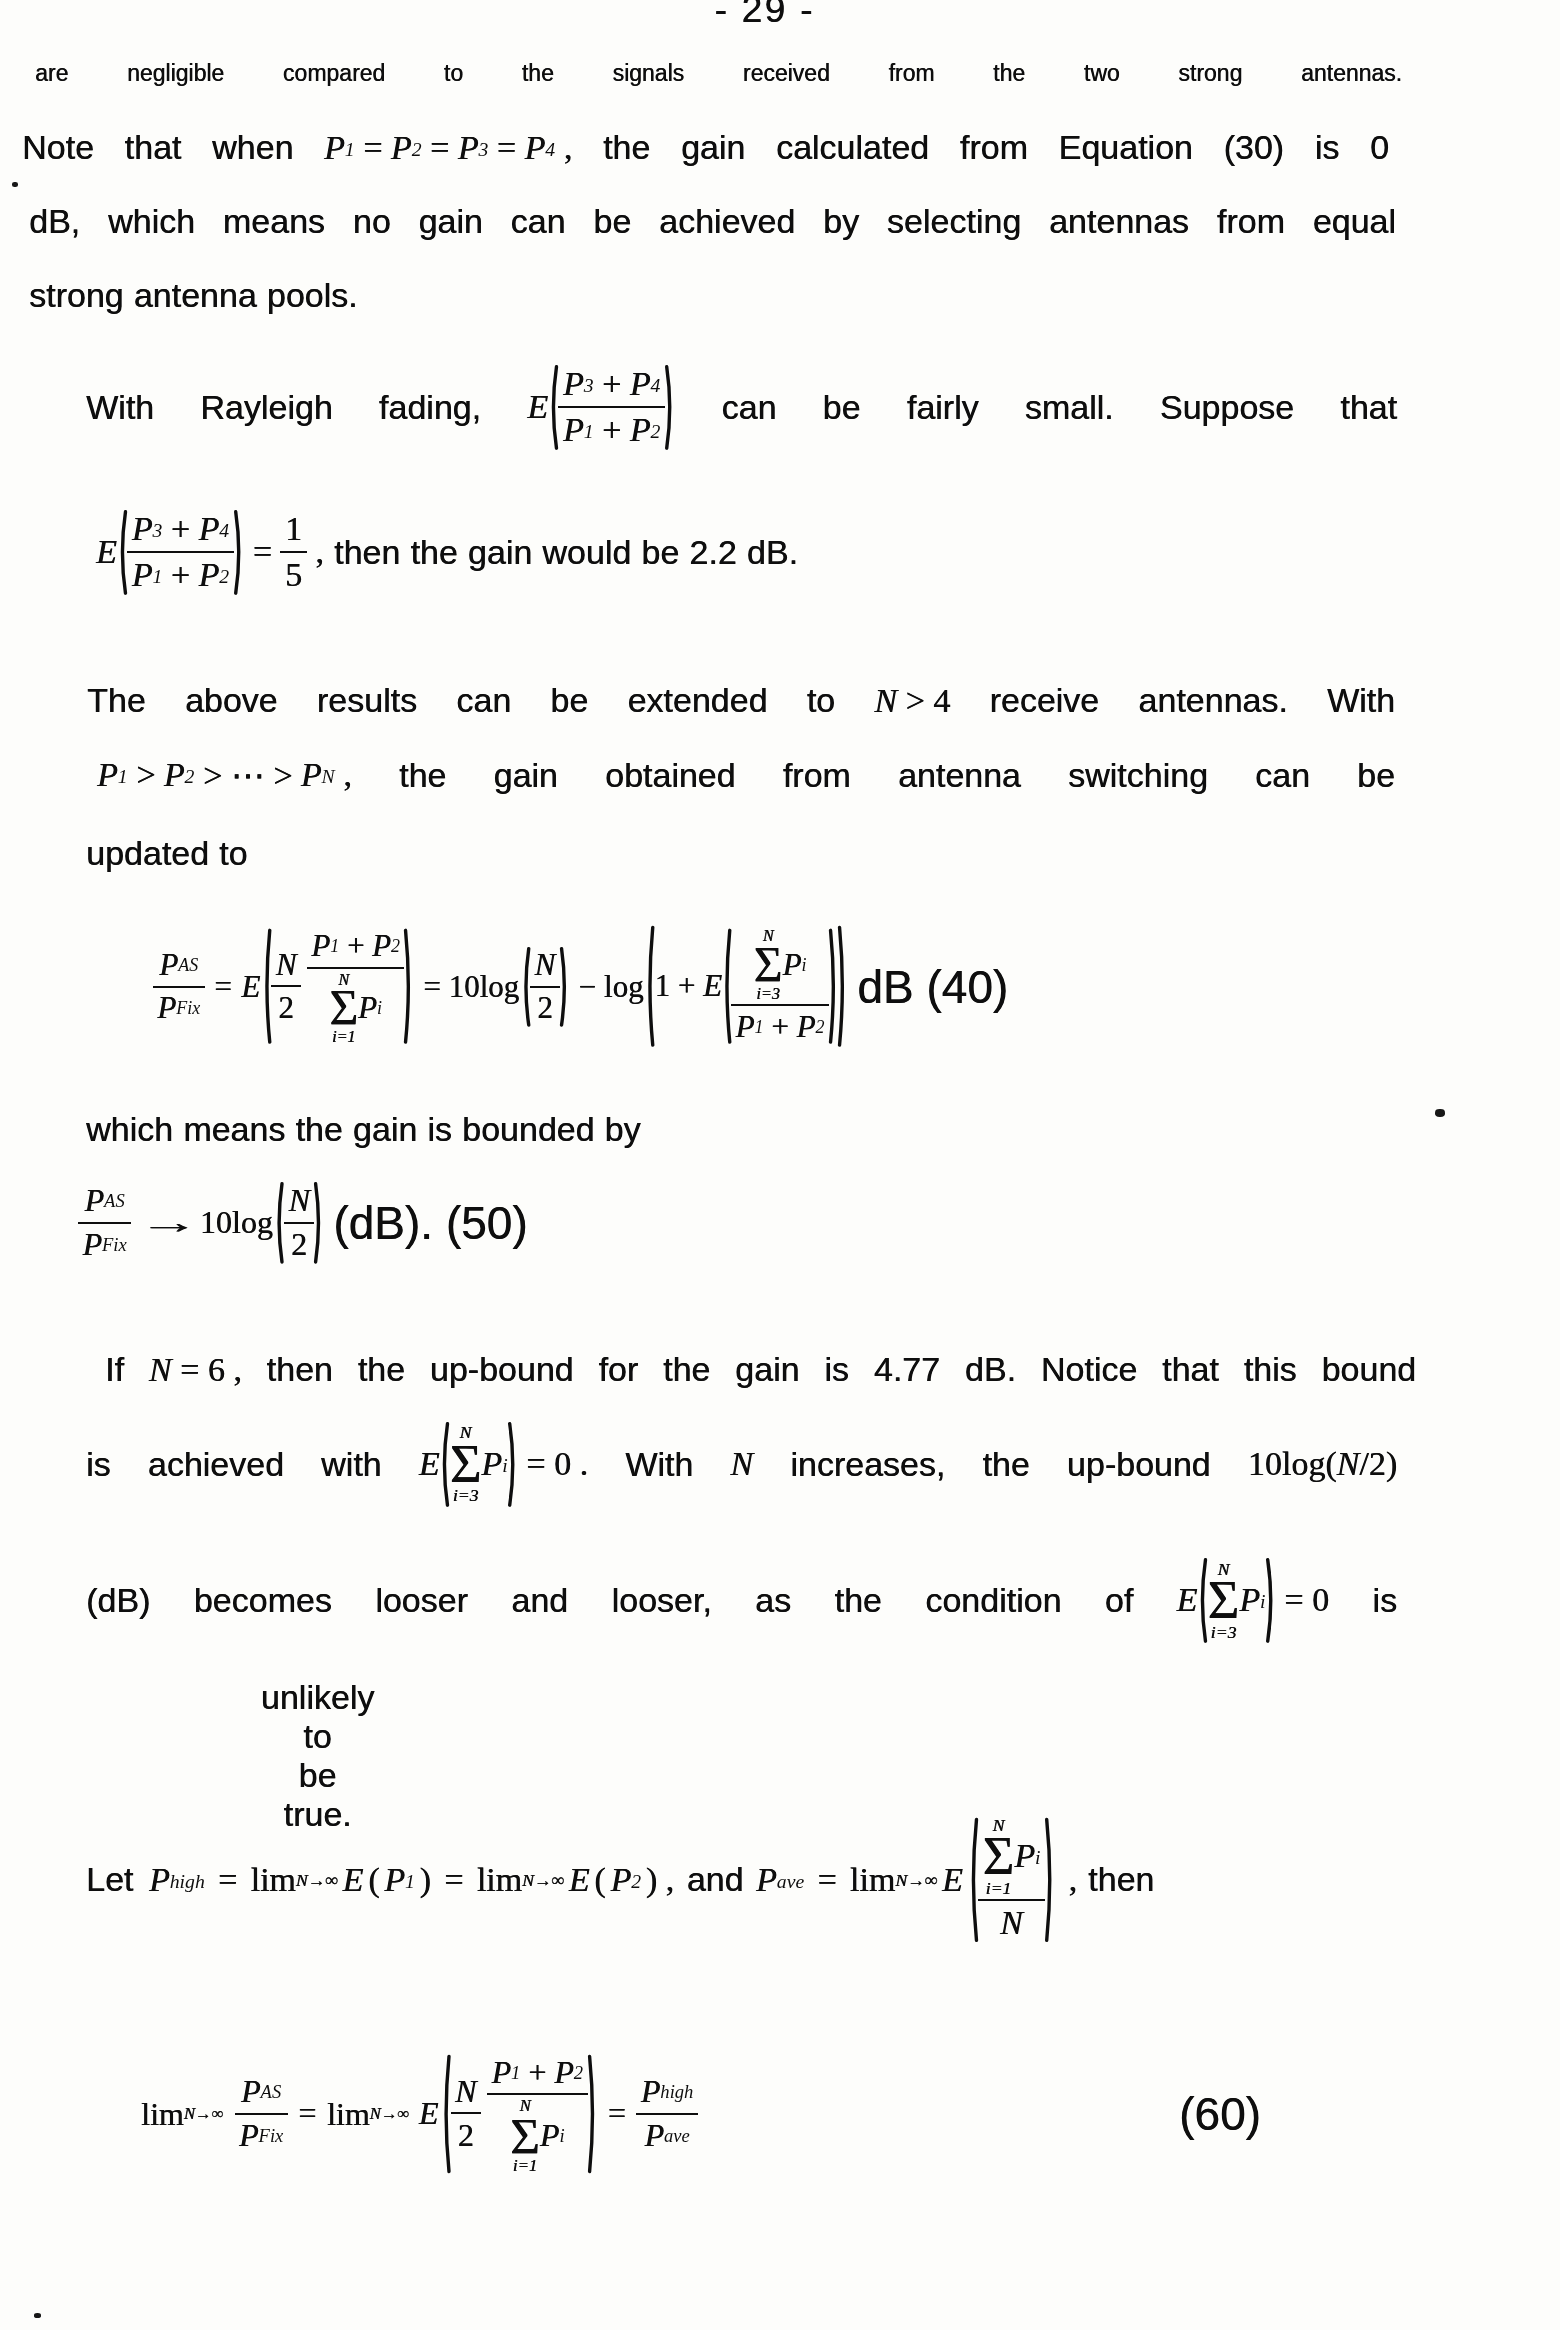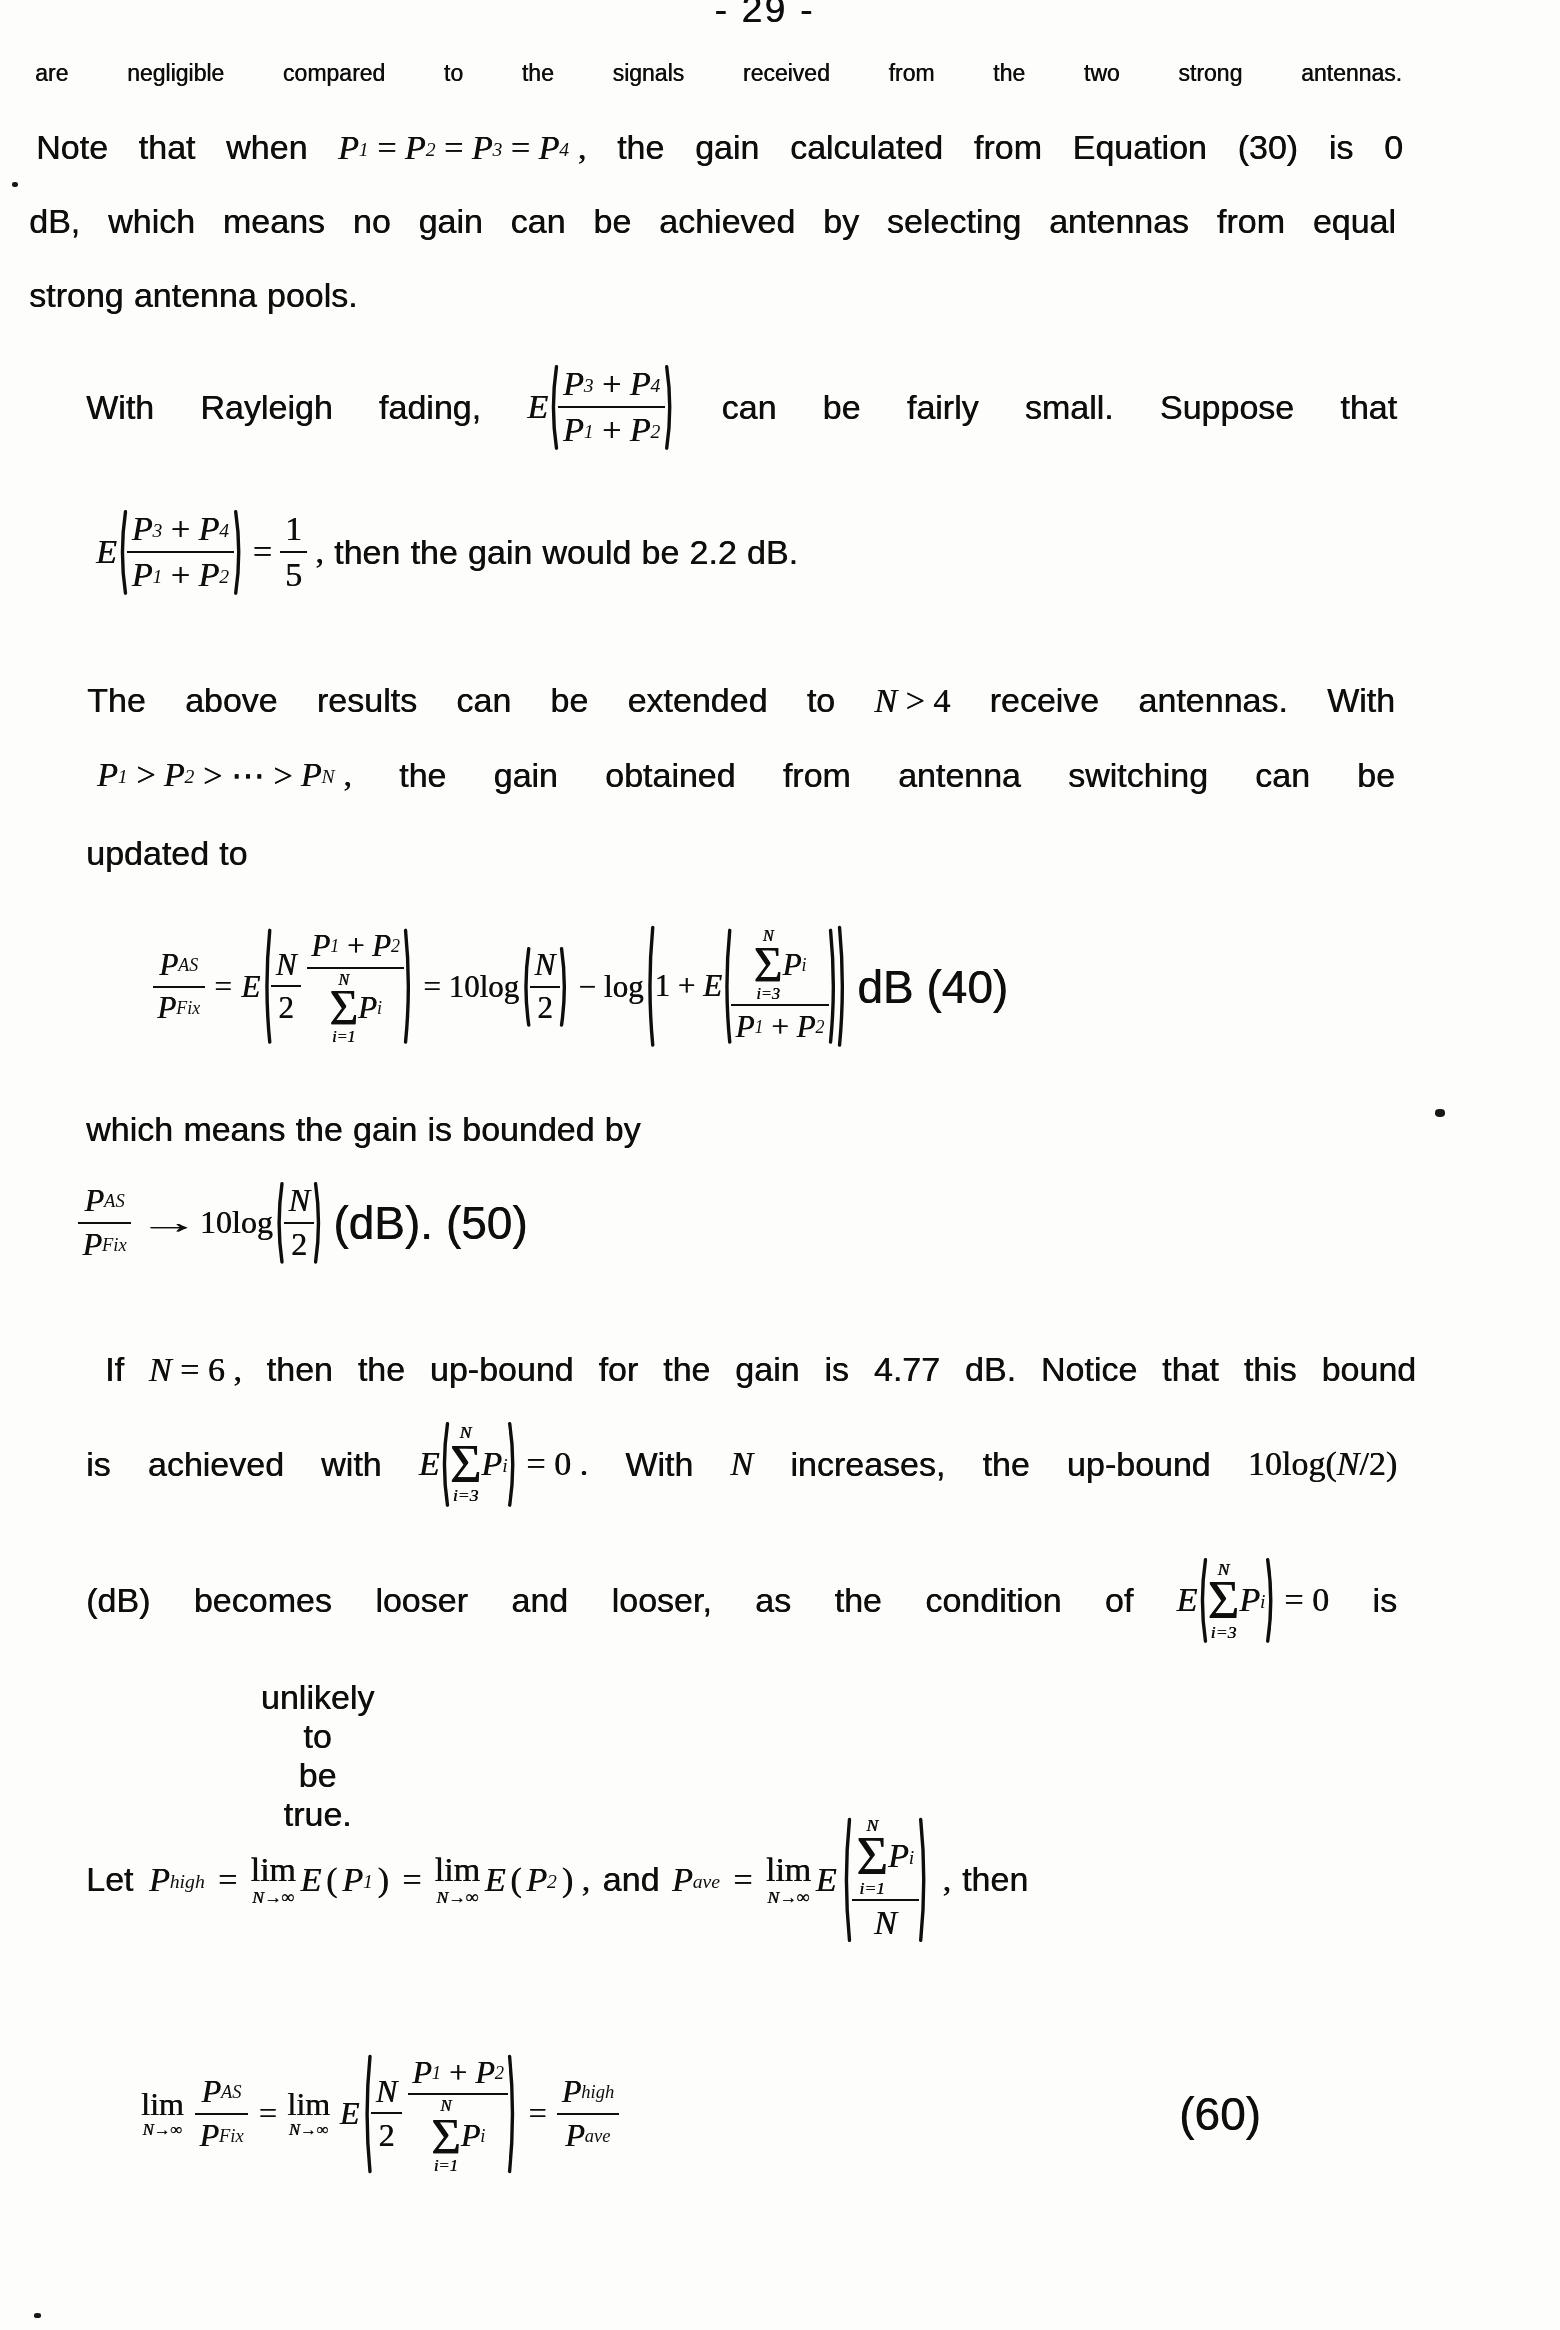--- a/index.html
+++ b/index.html
@@ -18,21 +18,21 @@
   .pgroup{display:inline-flex;align-items:center;}
   .pc{display:inline-flex;align-items:center;}
   .paren{align-self:stretch;width:.30em;flex:none;}
   .paren svg{display:block;width:100%;height:100%;overflow:visible;}
   .vv{display:inline-flex;align-items:flex-start;}
   .vsub{font-size:.58em;font-family:"Liberation Serif",serif;font-style:italic;transform:translateY(.45em);white-space:pre;}
   .sum{display:inline-flex;flex-direction:column;align-items:center;line-height:.95;font-family:"Liberation Serif",serif;}
   .sumt{font-size:.52em;font-style:italic;}
   .sums{font-size:1.6em;line-height:.85;}
   .sumb{font-size:.52em;font-style:italic;}
-  .lim{display:inline-flex;flex-direction:column;align-items:center;line-height:1;font-family:"Liberation Serif",serif;text-align:right;}
+  .lim{display:inline-flex;flex-direction:row;align-items:center;line-height:1;font-family:"Liberation Serif",serif;text-align:right;}
   .limb{font-size:.52em;font-style:italic;margin-top:.10em;white-space:pre;}
   .lbl{font-family:"Liberation Sans",sans-serif;font-size:46px;white-space:pre;}
   .arrow{display:inline-block;transform:scaleX(1.9);margin:0 .45em;}
   .sp{flex:none;}
   .speck{position:absolute;background:#171717;border-radius:45%;}
   #pageno{position:absolute;top:-10.8px;left:664px;width:201px;text-align:center;font-size:37px;letter-spacing:2.3px;font-family:"Liberation Sans",sans-serif;}
   .w,.mt,.mi,.sum,.lim,.lbl,#pageno{text-shadow:0.5px 0.3px 0 currentColor;}
 </style>
 </head>
 <body>
@@ -47,21 +47,21 @@
         <span class="w">to</span>
         <span class="w">the</span>
         <span class="w">signals</span>
         <span class="w">received</span>
         <span class="w">from</span>
         <span class="w">the</span>
         <span class="w">two</span>
         <span class="w">strong</span>
         <span class="w">antennas.</span>
       </div>
-      <div class="line just" style="left: 36px; top: 122px; width: 1367px; height: 51px; font-size: 34px; text-align: right;">
+      <div class="line just" style="left: 22px; top: 122px; width: 1367px; height: 51px; font-size: 34px; text-align: right;">
         <span class="w">Note</span>
         <span class="w">that</span>
         <span class="w">when</span>
         <span class="g">
           <span class="vv">
             <span class="mi">P</span>
             <span class="vsub">1</span>
           </span>
           <span class="mt"> = </span>
           <span class="vv">

